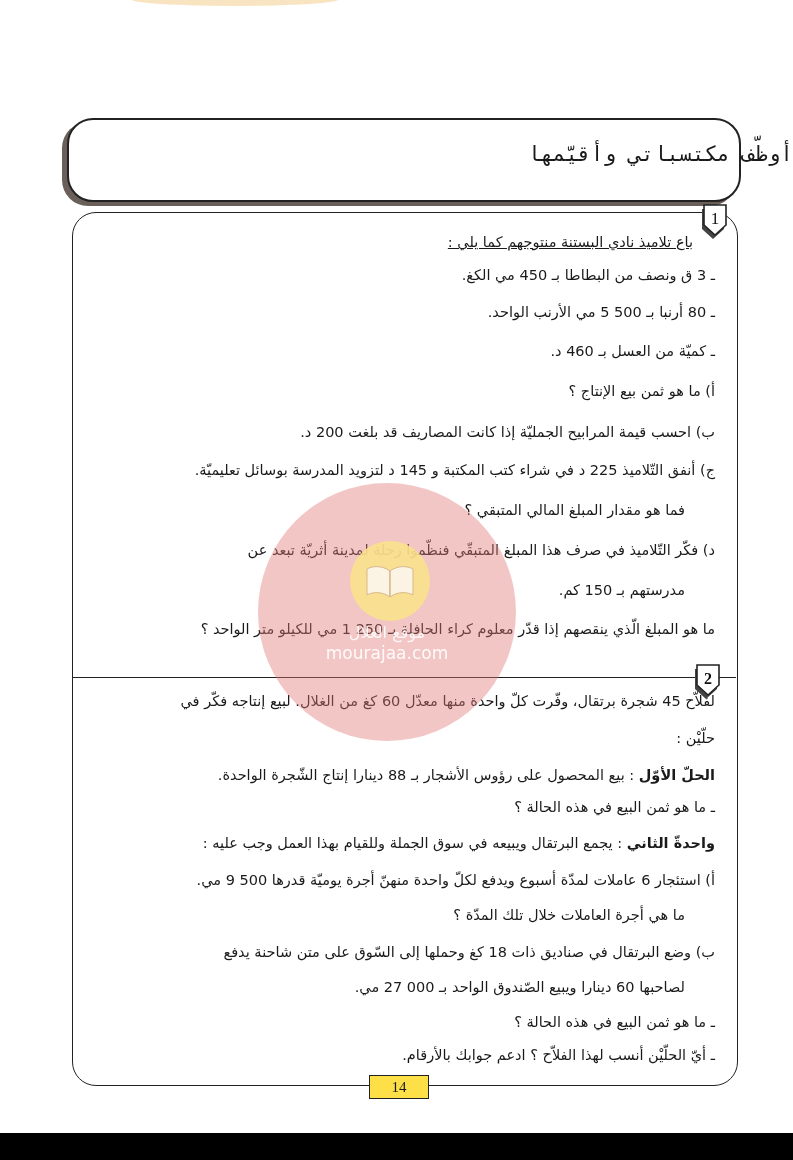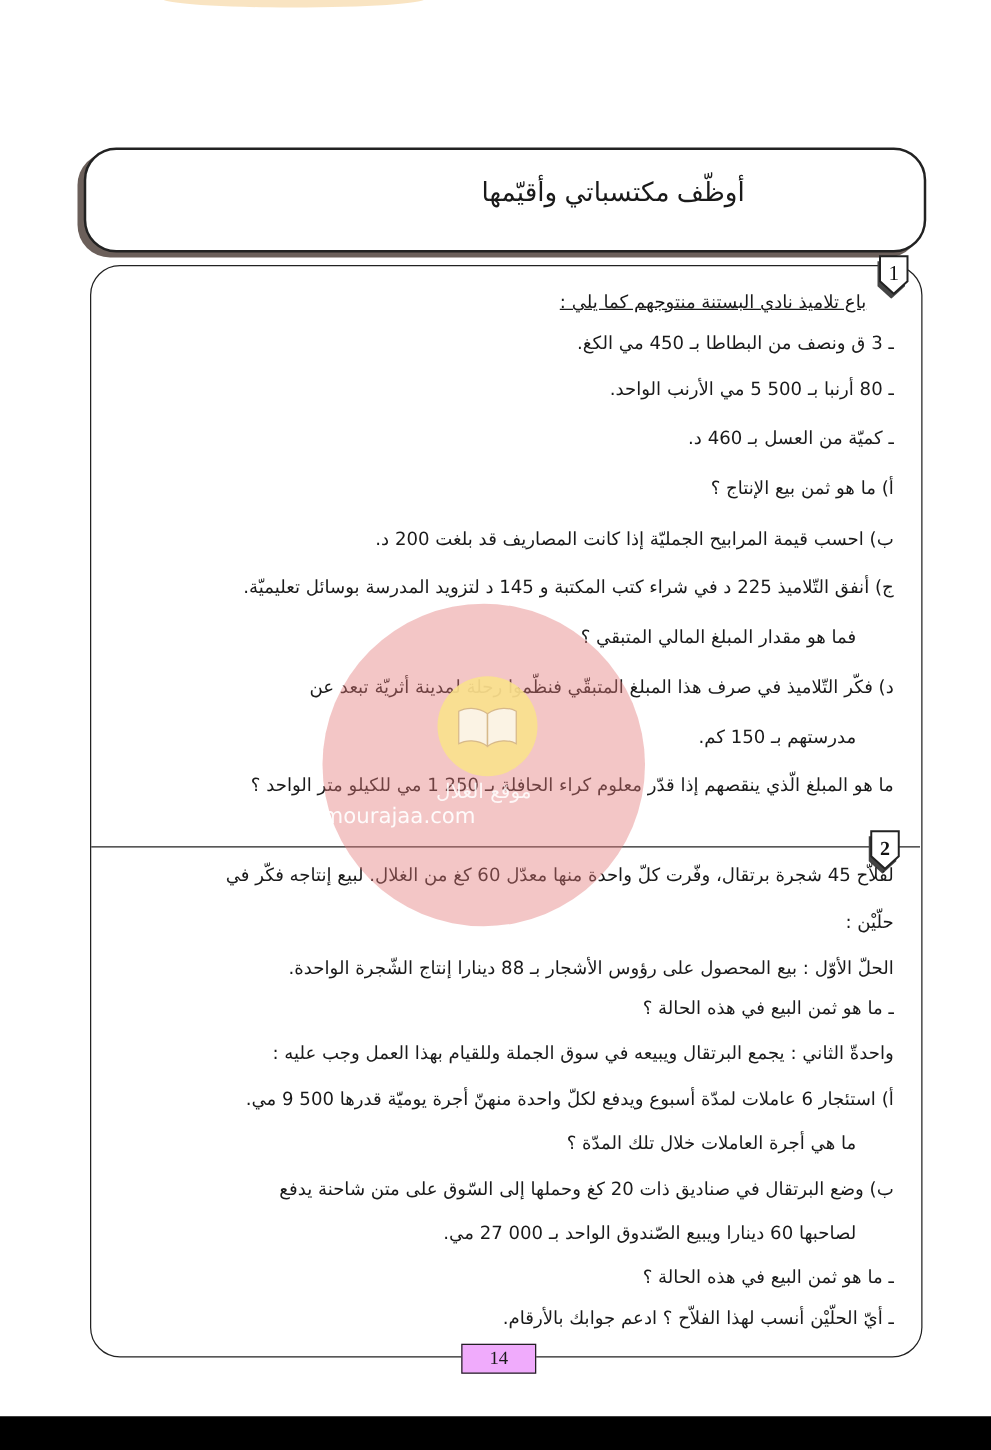--- a/index.html
+++ b/index.html
@@ -20,23 +20,22 @@
   .title-box {
     position: absolute;
     left: 67px; top: 118px; width: 670px; height: 80px;
     border: 2px solid #222;
     border-radius: 26px;
     box-shadow: -5px 4px 0 0 #6b5f5a;
     background: #fff;
   }
   .title-text {
     position: absolute; left: 0; right: 0; top: 142px;
-    text-align: center;
     font-size: 21px;
-    font-family: Liberation Sans, sans-serif;
+    font-family: Liberation Mono, monospace;
     padding-left: 140px;
     margin-left: 48px;
   }
   .content-frame {
     position: absolute;
     left: 72px; top: 212px; width: 664px; height: 872px;
     border: 1.5px solid #222;
     border-radius: 24px;
     background: transparent;
   }
@@ -56,26 +55,26 @@
     position: absolute;
     right: 78px;
     white-space: nowrap;
     font-family: "DejaVu Sans", sans-serif;
     font-size: 14.5px;
     line-height: 20px;
     direction: rtl;
   }
   .indent { right: 108px; }
   .ex1-first { right: 100px; text-decoration: underline; }
-  .bold { font-weight: normal; }
+  .bold { font-weight: bold; }
   .page-number {
     position: absolute;
     left: 369px; top: 1075px; width: 58px; height: 22px;
     border: 1.5px solid #222;
-    background: #f0abfc;
+    background: #fde047;
     text-align: center;
     font-family: "Liberation Serif", serif;
     font-size: 15px;
     line-height: 22px;
   }
   .watermark {
     position: absolute;
     left: 258px; top: 483px; width: 258px; height: 258px;
     border-radius: 50%;
     background: rgba(226, 120, 120, 0.42);
@@ -90,21 +89,21 @@
   .watermark-book {
     position: absolute; left: 14px; top: 22px; width: 52px; height: 36px;
   }
   .watermark-ar {
     position: absolute; left: 0; right: 0; top: 140px;
     text-align: center; color: rgba(255,255,255,0.85);
     font-size: 16px; font-family: "DejaVu Sans", sans-serif;
   }
   .watermark-en {
     position: absolute; left: 0; right: 0; top: 160px;
-    text-align: left; color: rgba(255,255,255,0.92);
+    text-align: center; color: rgba(255,255,255,0.92);
     font-size: 17px; font-family: "DejaVu Sans", sans-serif;
     direction: ltr;
   }
   .bottom-bar {
     position: absolute; left: 0; top: 1133px; width: 793px; height: 27px;
     background: #000;
   }
 </style>
 </head>
 <body>
@@ -149,21 +148,21 @@
 <div class="line" style="top:728px">حلّيْن :</div>
 <div class="line" style="top:765px">
   <span class="bold">الحلّ الأوّل</span><span> : بيع المحصول على رؤوس الأشجار بـ 88 دينارا إنتاج الشّجرة الواحدة.</span>
 </div>
 <div class="line" style="top:797px">ـ ما هو ثمن البيع في هذه الحالة ؟</div>
 <div class="line" style="top:833px">
   <span class="bold">واحدةّ الثاني</span><span> : يجمع البرتقال ويبيعه في سوق الجملة وللقيام بهذا العمل وجب عليه :</span>
 </div>
 <div class="line" style="top:870px">أ) استئجار 6 عاملات لمدّة أسبوع ويدفع لكلّ واحدة منهنّ أجرة يوميّة قدرها 500 9 مي.</div>
 <div class="line indent" style="top:905px">ما هي أجرة العاملات خلال تلك المدّة ؟</div>
-<div class="line" style="top:942px">ب) وضع البرتقال في صناديق ذات 20 كغ وحملها إلى السّوق على متن شاحنة يدفع</div>
+<div class="line" style="top:942px">ب) وضع البرتقال في صناديق ذات 18 كغ وحملها إلى السّوق على متن شاحنة يدفع</div>
 <div class="line indent" style="top:977px">لصاحبها 60 دينارا ويبيع الصّندوق الواحد بـ 000 27 مي.</div>
 <div class="line" style="top:1012px">ـ ما هو ثمن البيع في هذه الحالة ؟</div>
 <div class="line" style="top:1045px">ـ أيّ الحلّيْن أنسب لهذا الفلاّح ؟ ادعم جوابك بالأرقام.</div>
 
 <div class="page-number">14</div>
 
 <div class="watermark">
   <div class="watermark-inner">
     <svg class="watermark-book" viewBox="0 0 52 36">
       <path d="M26 8 C18 2 8 3 3 6 L3 32 C8 29 18 28 26 34 Z" fill="#fbf3e4" stroke="#d7b98a" stroke-width="1"></path>

